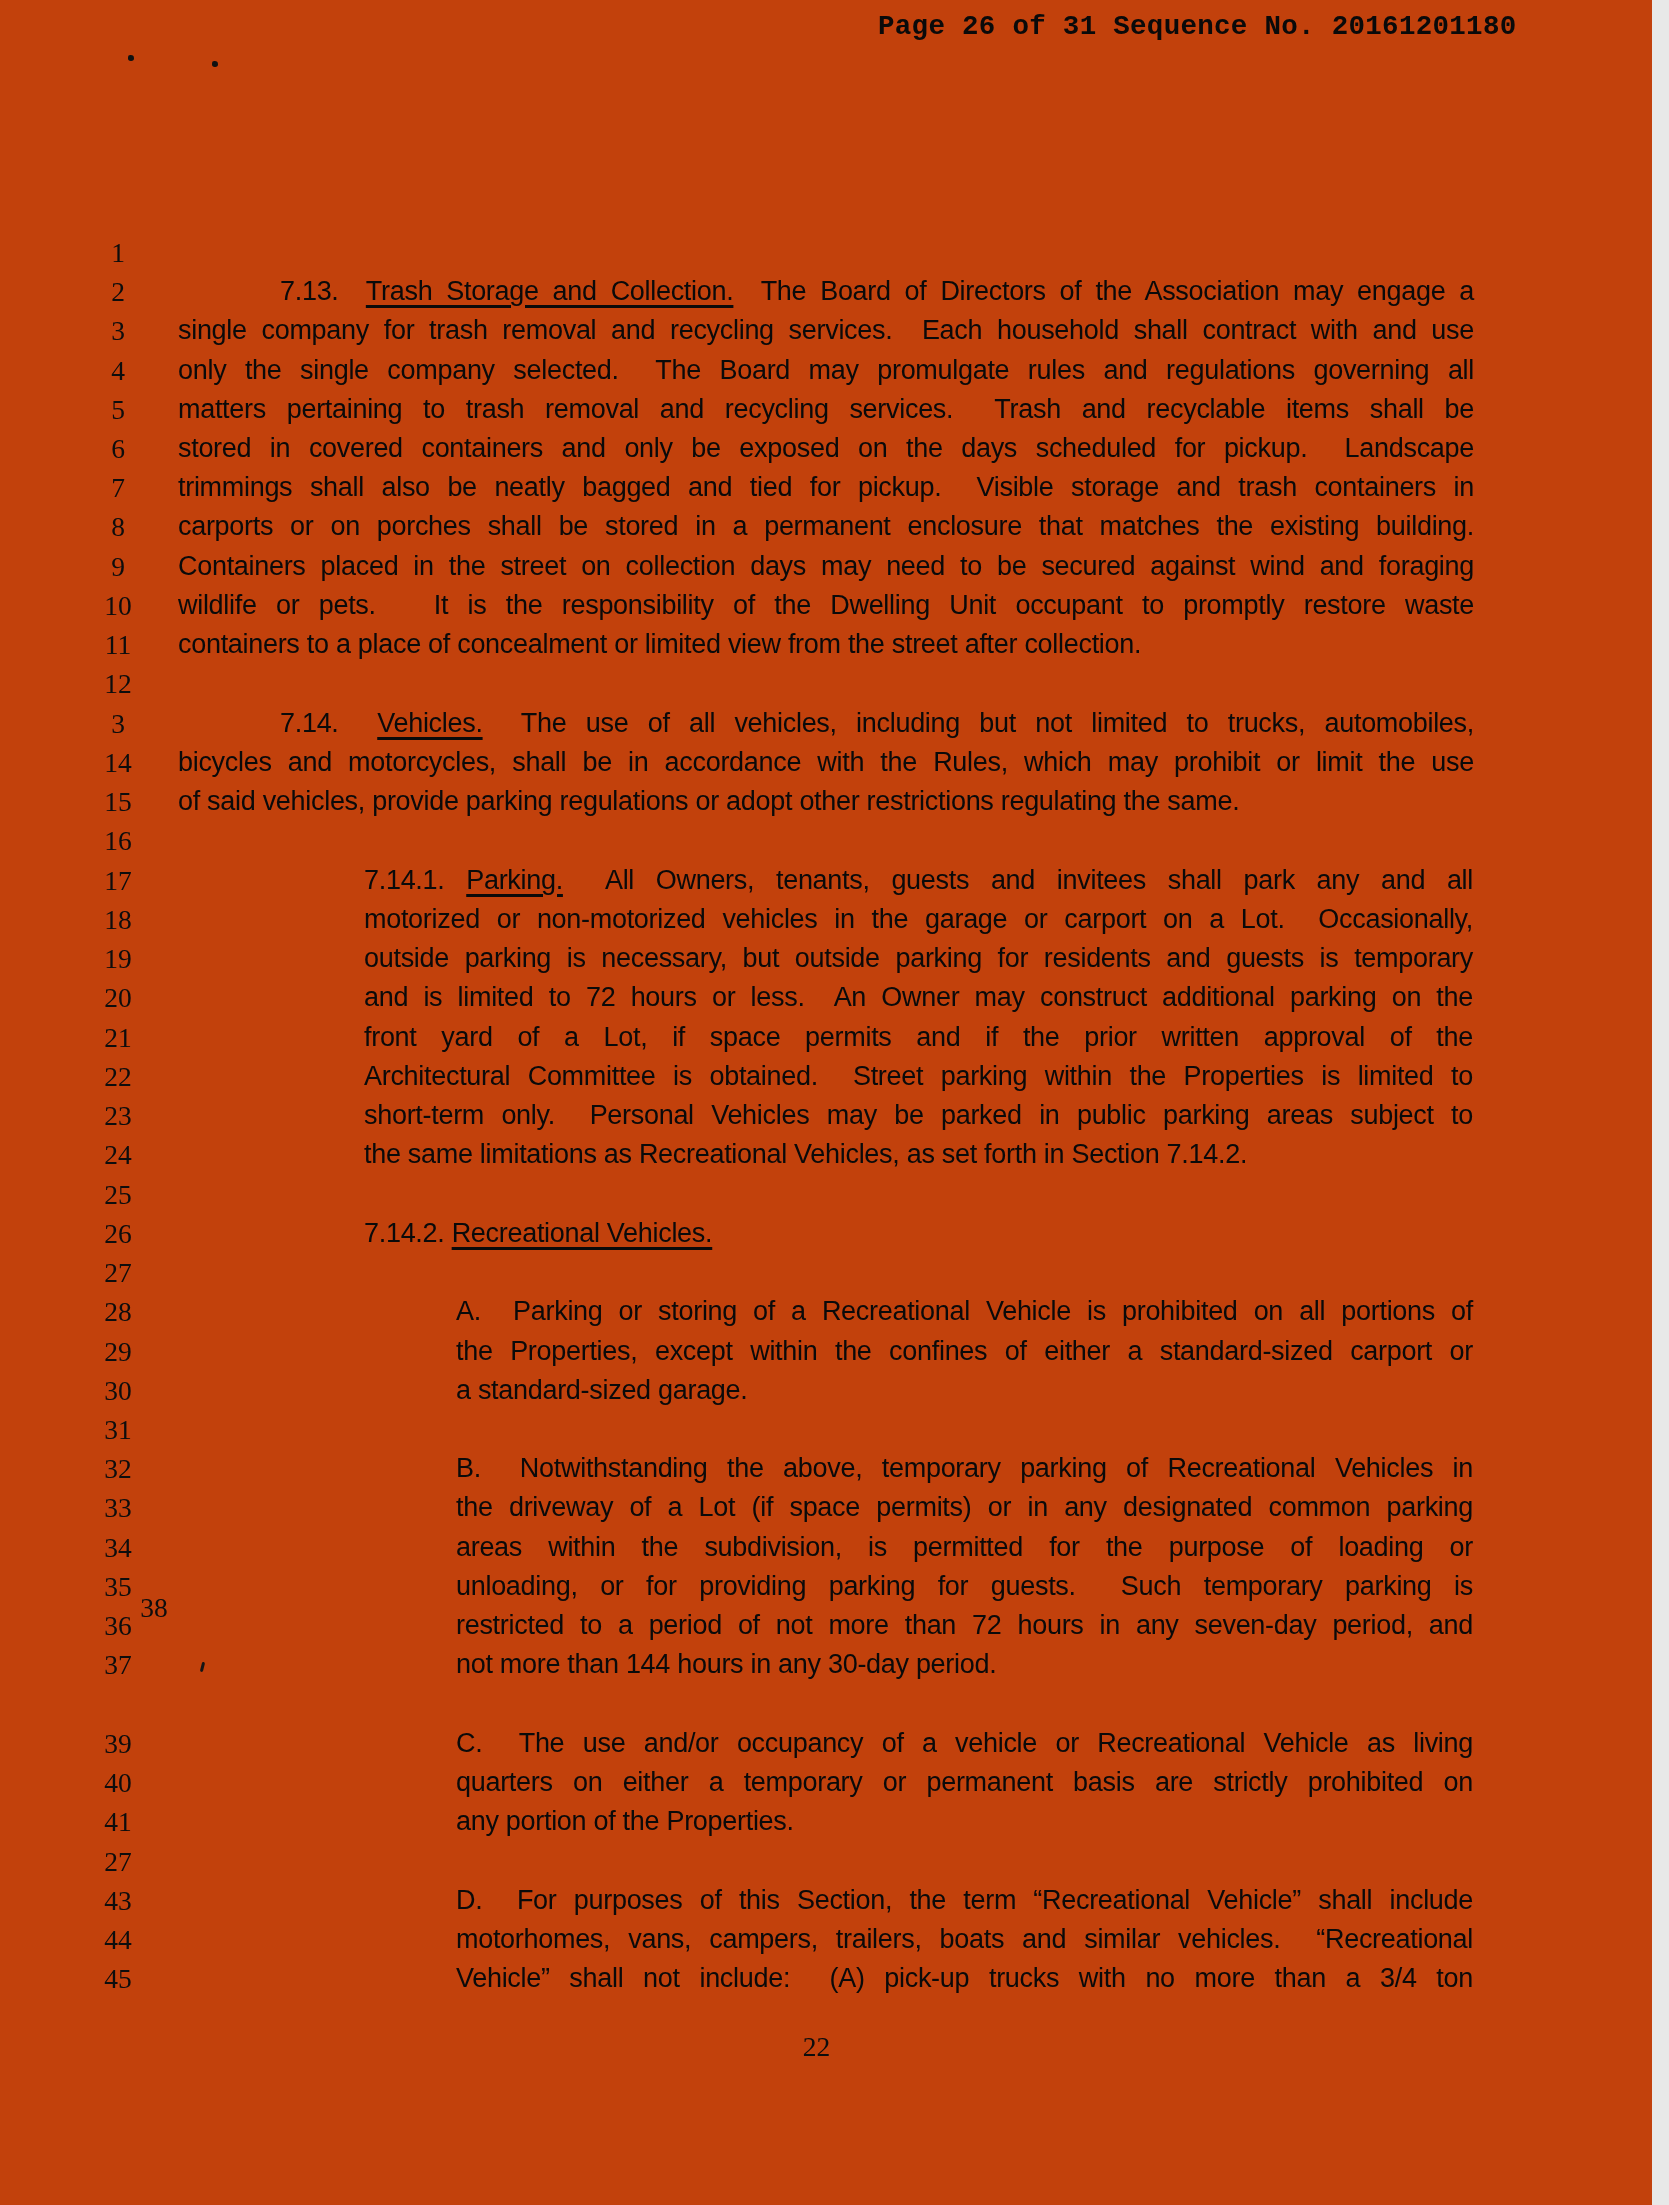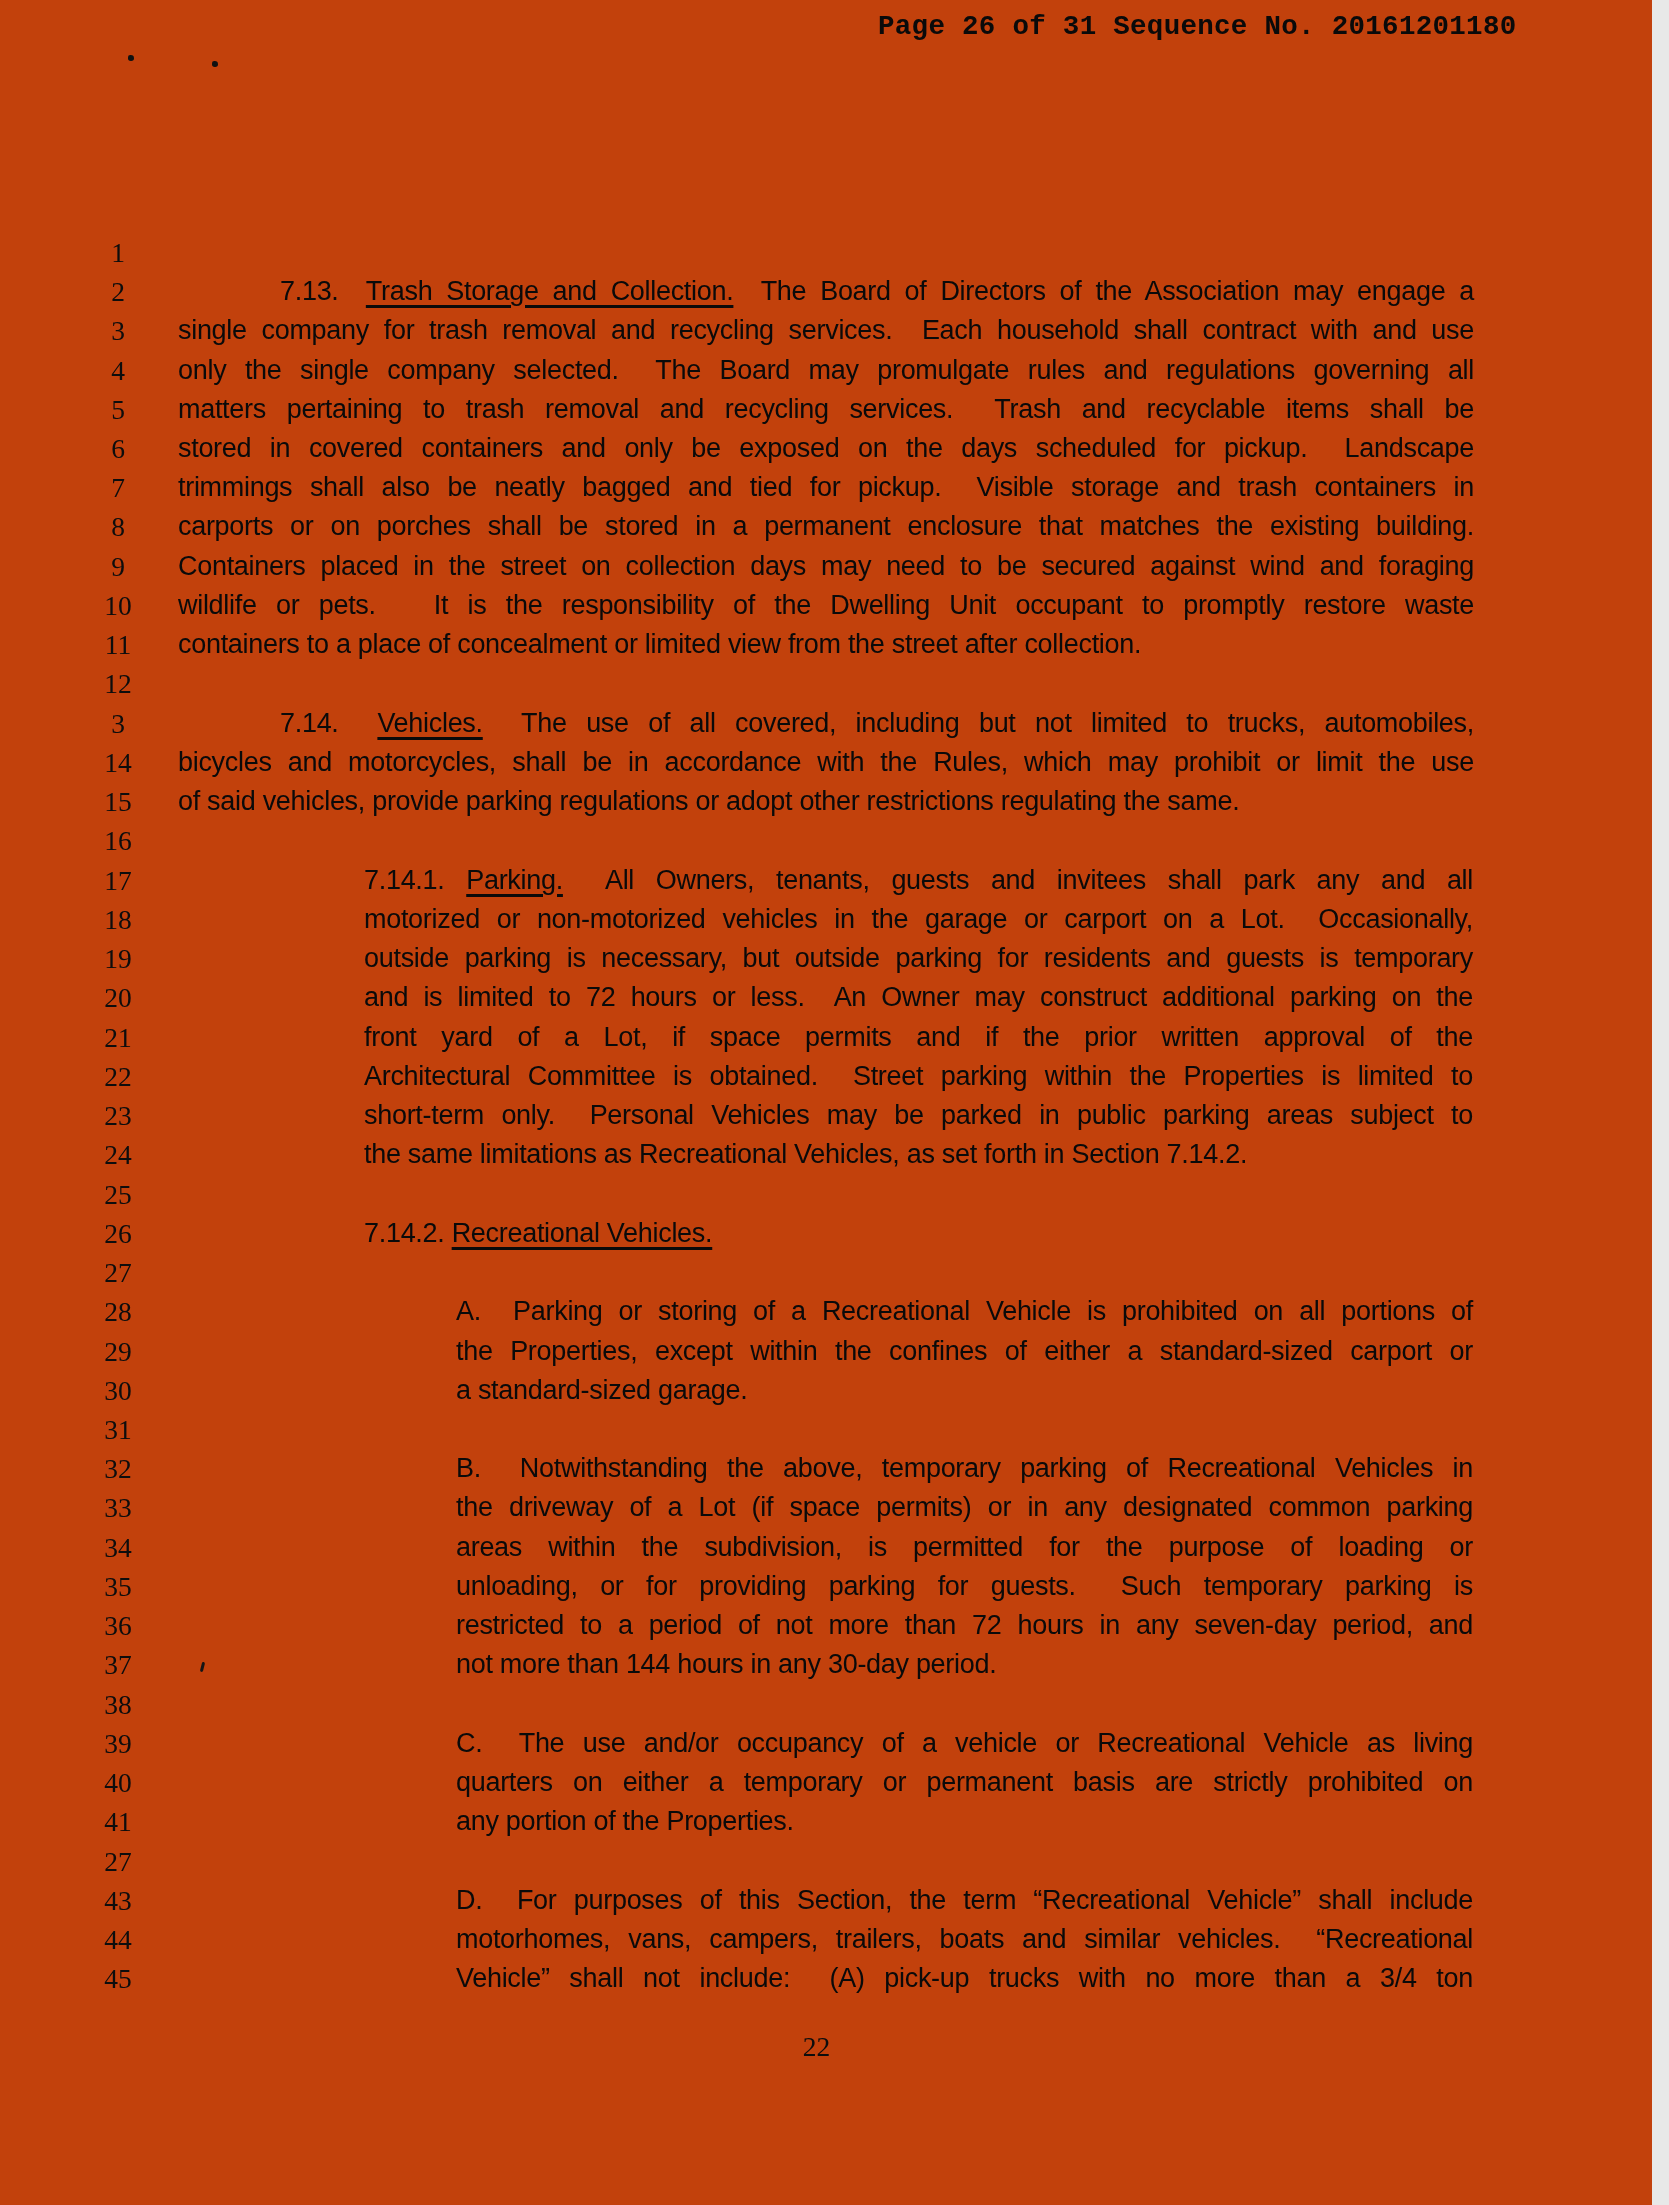--- a/index.html
+++ b/index.html
@@ -143,21 +143,21 @@
       </div>
       <div class="row" style="top: 625px;">
         <span class="num">11</span>
         <span class="txt i0"><span>containers to a place of concealment or limited view from the street after collection.</span></span>
       </div>
       <div class="row" style="top: 664px;">
         <span class="num">12</span>
       </div>
       <div class="row" style="top: 704px;">
         <span class="num">3</span>
-        <span class="txt it j"><span>7.14.  </span><span class="u">Vehicles.</span><span>  The use of all covered, including but not limited to trucks, automobiles,</span></span>
+        <span class="txt it j"><span>7.14.  </span><span class="u">Vehicles.</span><span>  The use of all vehicles, including but not limited to trucks, automobiles,</span></span>
       </div>
       <div class="row" style="top: 743px;">
         <span class="num">14</span>
         <span class="txt i0 j"><span>bicycles and motorcycles, shall be in accordance with the Rules, which may prohibit or limit the use</span></span>
       </div>
       <div class="row" style="top: 782px;">
         <span class="num">15</span>
         <span class="txt i0"><span>of said vehicles, provide parking regulations or adopt other restrictions regulating the same.</span></span>
       </div>
       <div class="row" style="top: 821px;">
@@ -237,21 +237,21 @@
         <span class="txt i2 j"><span>unloading, or for providing parking for guests.  Such temporary parking is</span></span>
       </div>
       <div class="row" style="top: 1606px;">
         <span class="num">36</span>
         <span class="txt i2 j"><span>restricted to a period of not more than 72 hours in any seven-day period, and</span></span>
       </div>
       <div class="row" style="top: 1645px;">
         <span class="num">37</span>
         <span class="txt i2"><span>not more than 144 hours in any 30-day period.</span></span>
       </div>
-      <div class="row" style="top: 1685px;">
+      <div class="row" style="top: 1588px; margin-left: 36px;">
         <span class="num">38</span>
       </div>
       <div class="row" style="top: 1724px;">
         <span class="num">39</span>
         <span class="txt i2 j"><span>C.  The use and/or occupancy of a vehicle or Recreational Vehicle as living</span></span>
       </div>
       <div class="row" style="top: 1763px;">
         <span class="num">40</span>
         <span class="txt i2 j"><span>quarters on either a temporary or permanent basis are strictly prohibited on</span></span>
       </div>

